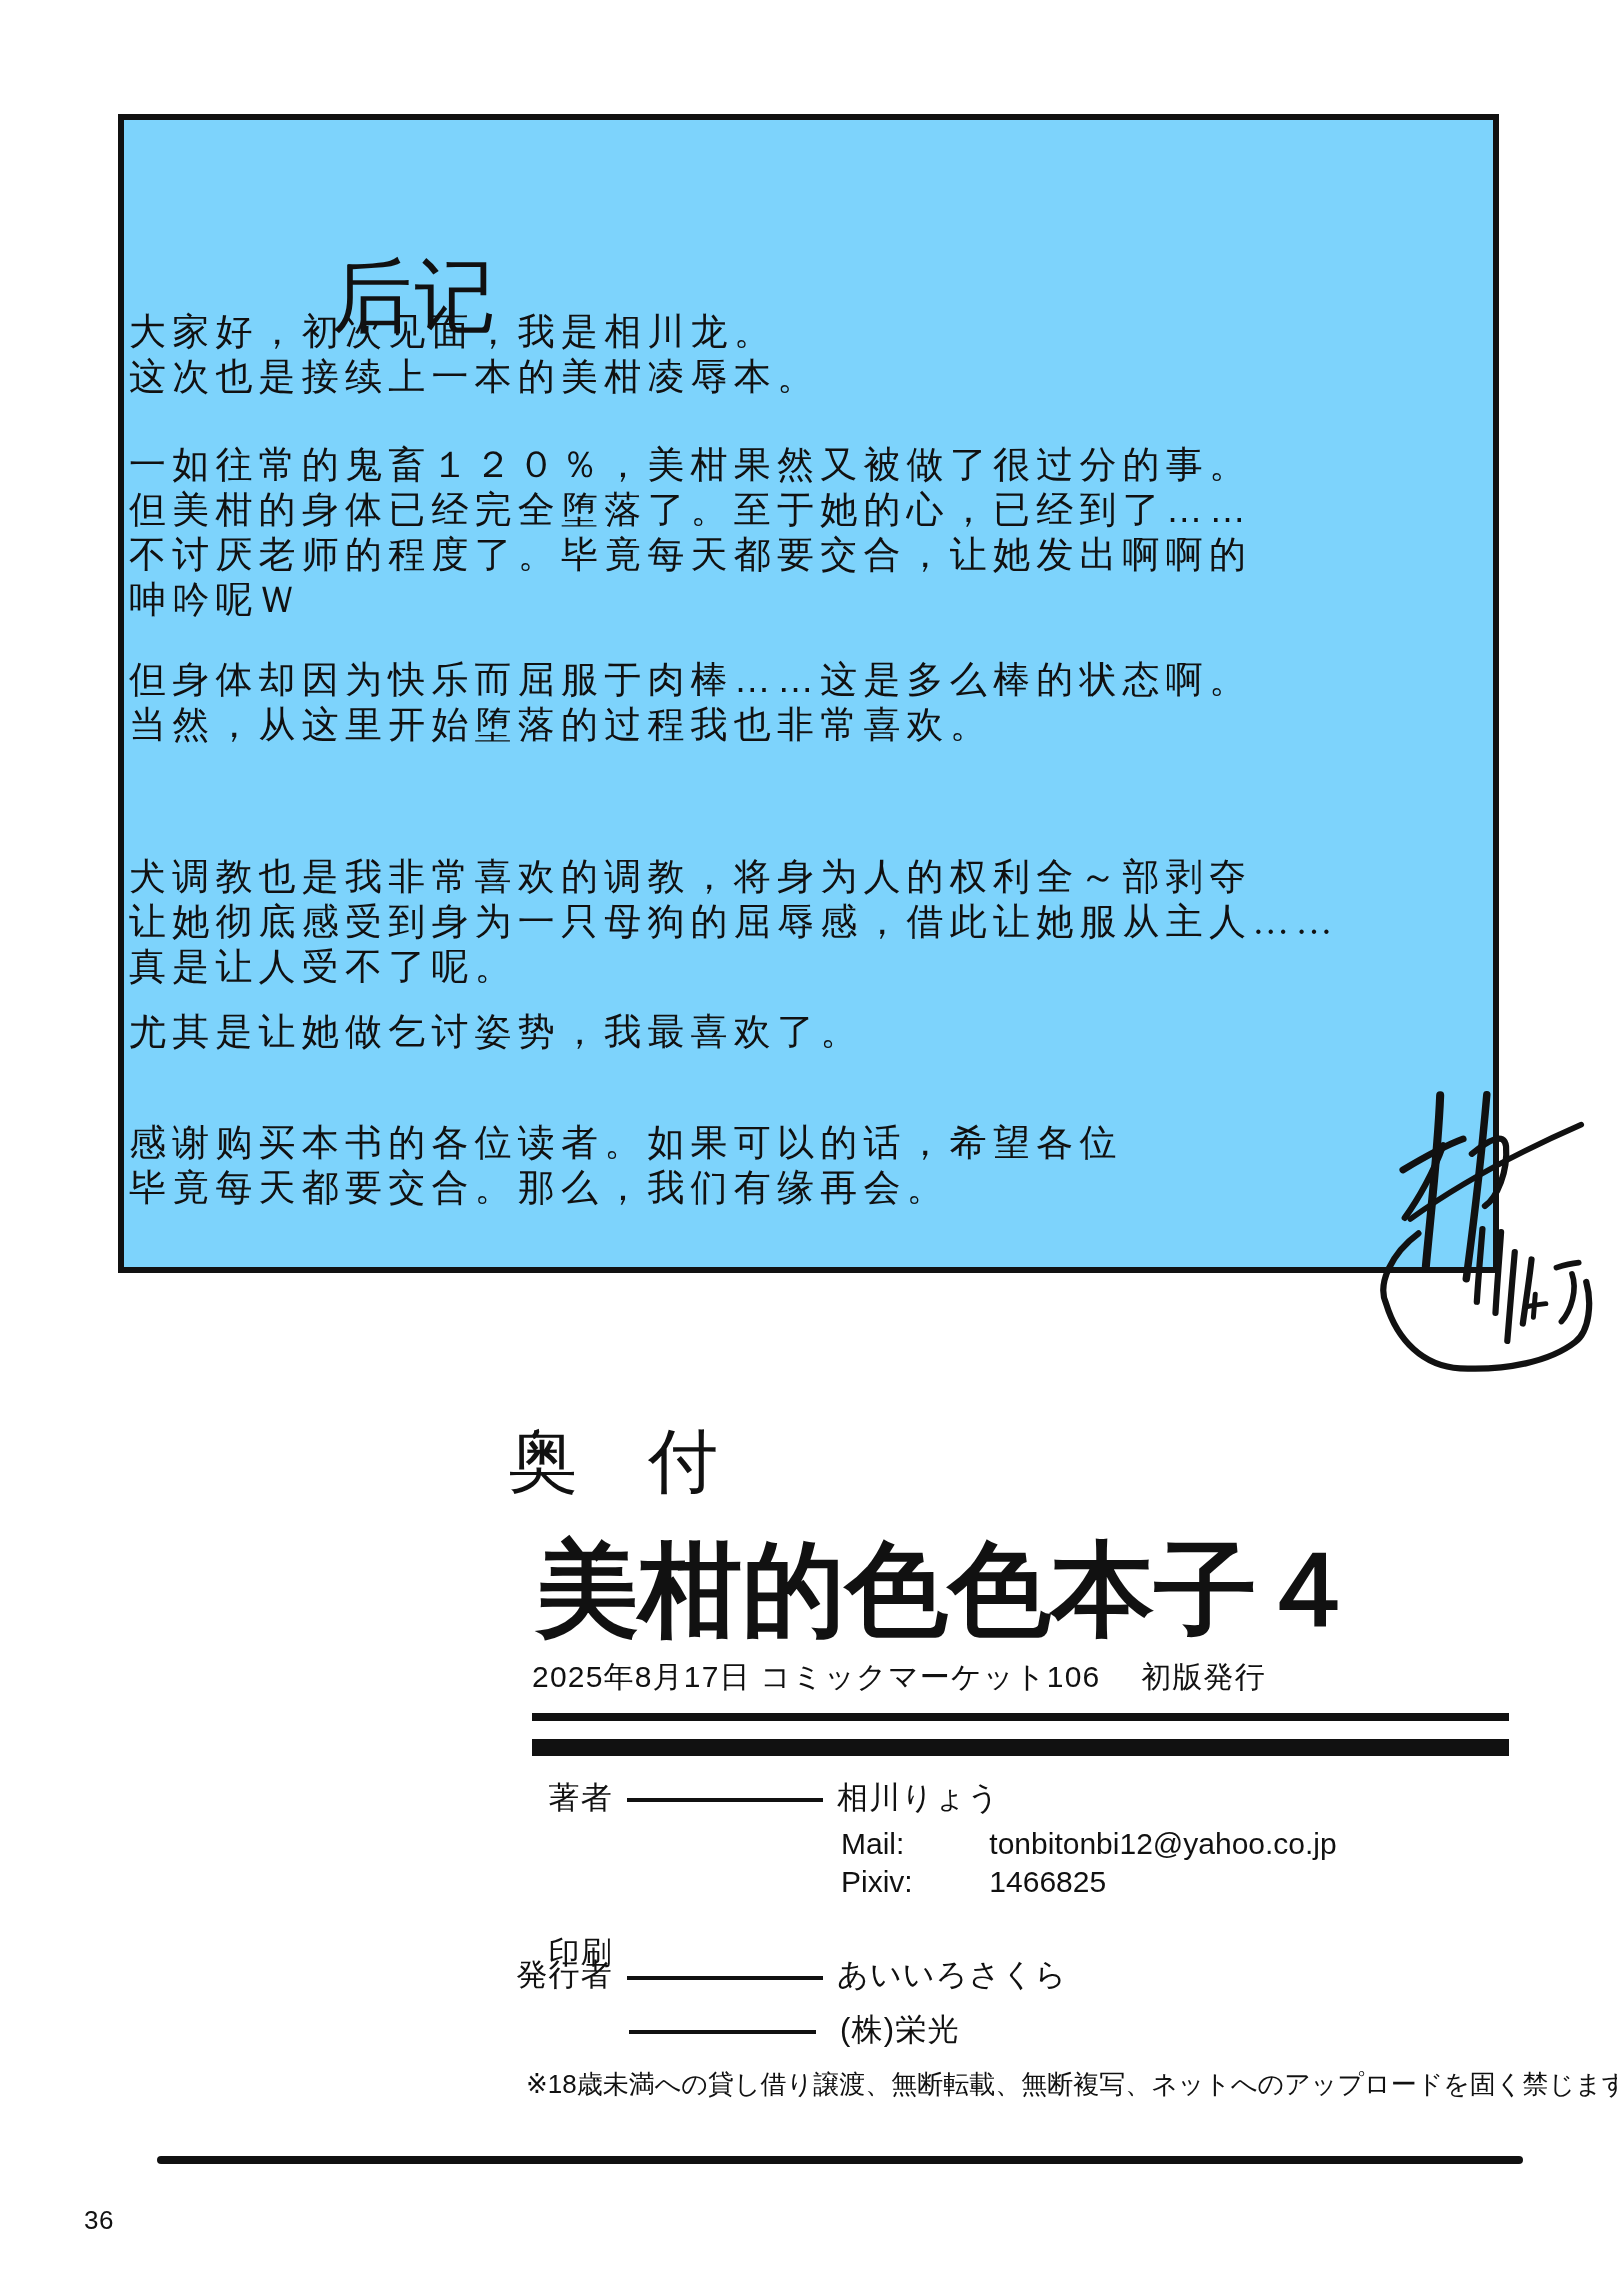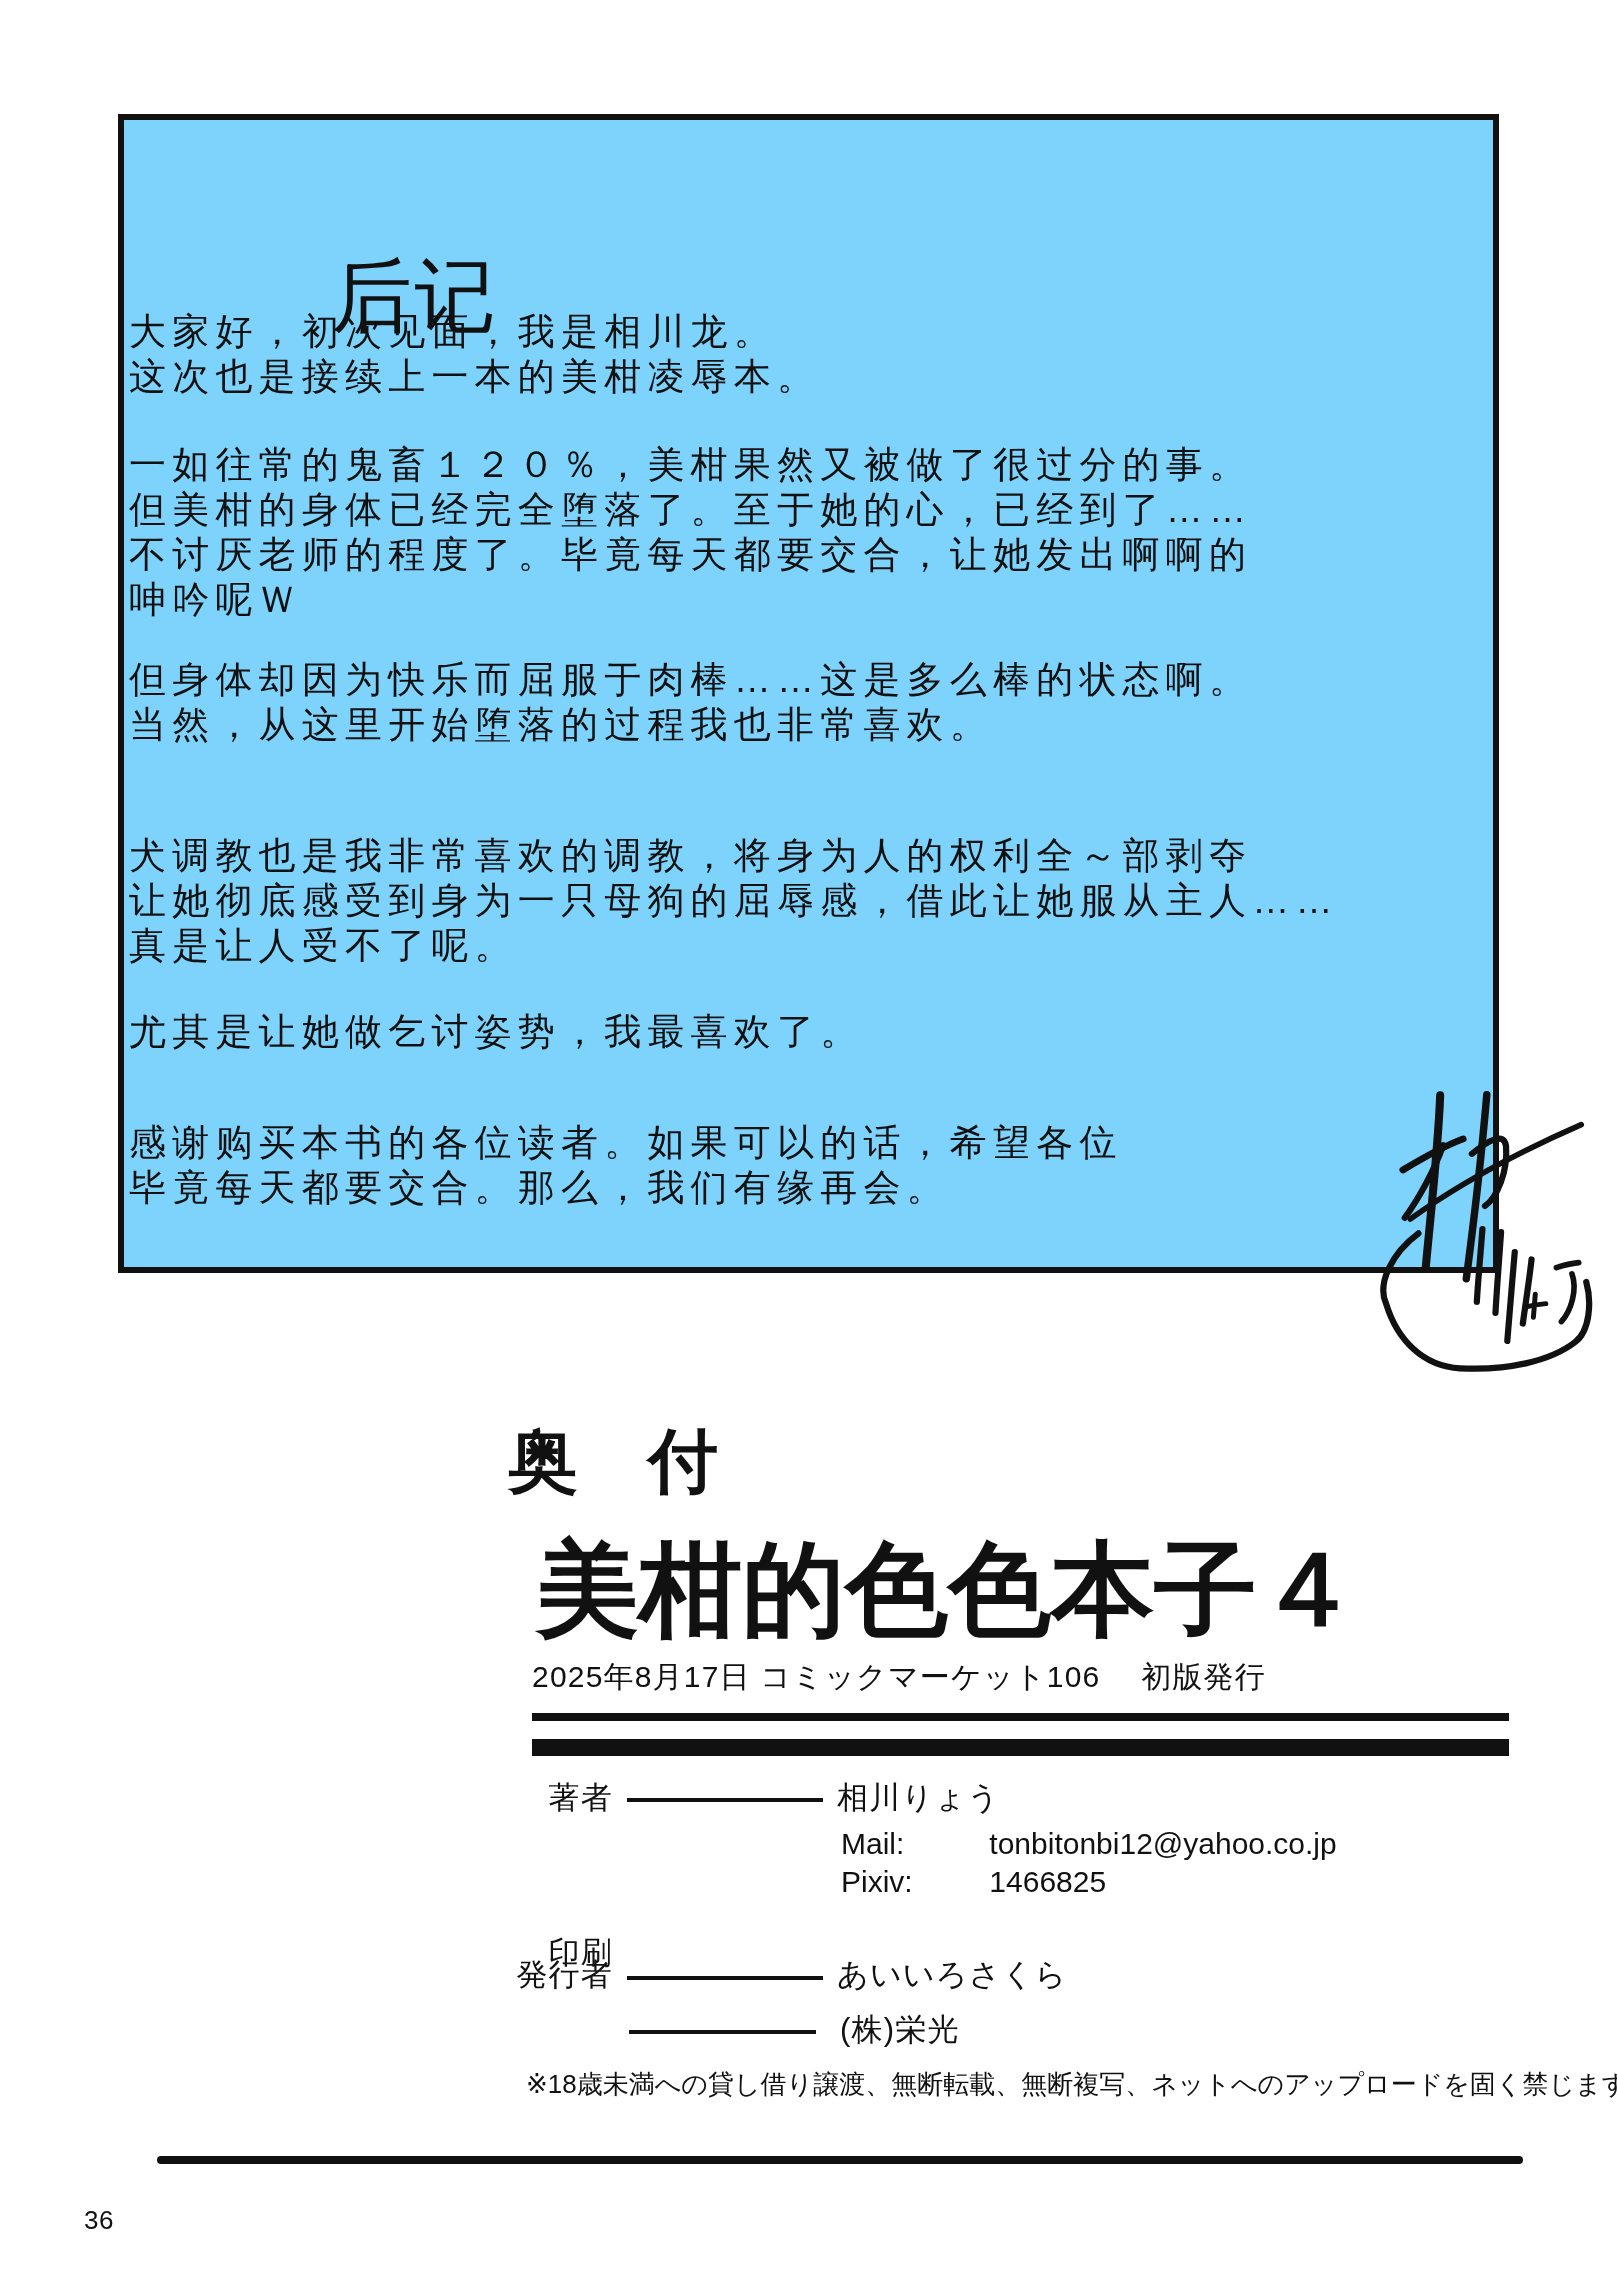--- a/index.html
+++ b/index.html
@@ -24,29 +24,29 @@
     position:absolute;left:207px;top:132px;
     font-size:81px;line-height:1.1;font-weight:400;
     letter-spacing:2.5px;white-space:nowrap;
   }
   .para{
     position:absolute;left:129px;width:1356px;
     font-size:37px;line-height:45px;letter-spacing:6.2px;
     white-space:nowrap;font-weight:400;
   }
   .p1{top:309px;} .p2{top:442px;} .p3{top:657px;}
-  .p4{top:833px;} .p5{top:1009px;} .p6{top:1120px;}
+  .p4{top:854px;font-family:Liberation Serif, serif;} .p5{top:1009px;} .p6{top:1120px;}
 
   .signature{position:absolute;left:1232px;top:958px;width:274px;height:317px;}
   .signature path{fill:none;stroke:#111111;stroke-linecap:round;stroke-linejoin:round;}
 
   
   .okuzuke-heading{
     position:absolute;left:508px;top:1426px;
-    font-size:70px;line-height:1;font-weight:700;white-space:nowrap;
+    font-size:70px;line-height:1;font-weight:400;white-space:nowrap;
   }
   .book-title{
     position:absolute;left:536px;top:1538px;
     font-size:103px;line-height:1;font-weight:700;white-space:nowrap;letter-spacing:0;
   }
   .date-line{
     position:absolute;left:532px;top:1660px;
     font-size:30px;line-height:1.1;letter-spacing:1.2px;white-space:nowrap;
   }
   .bar{position:absolute;background:#111111;}

